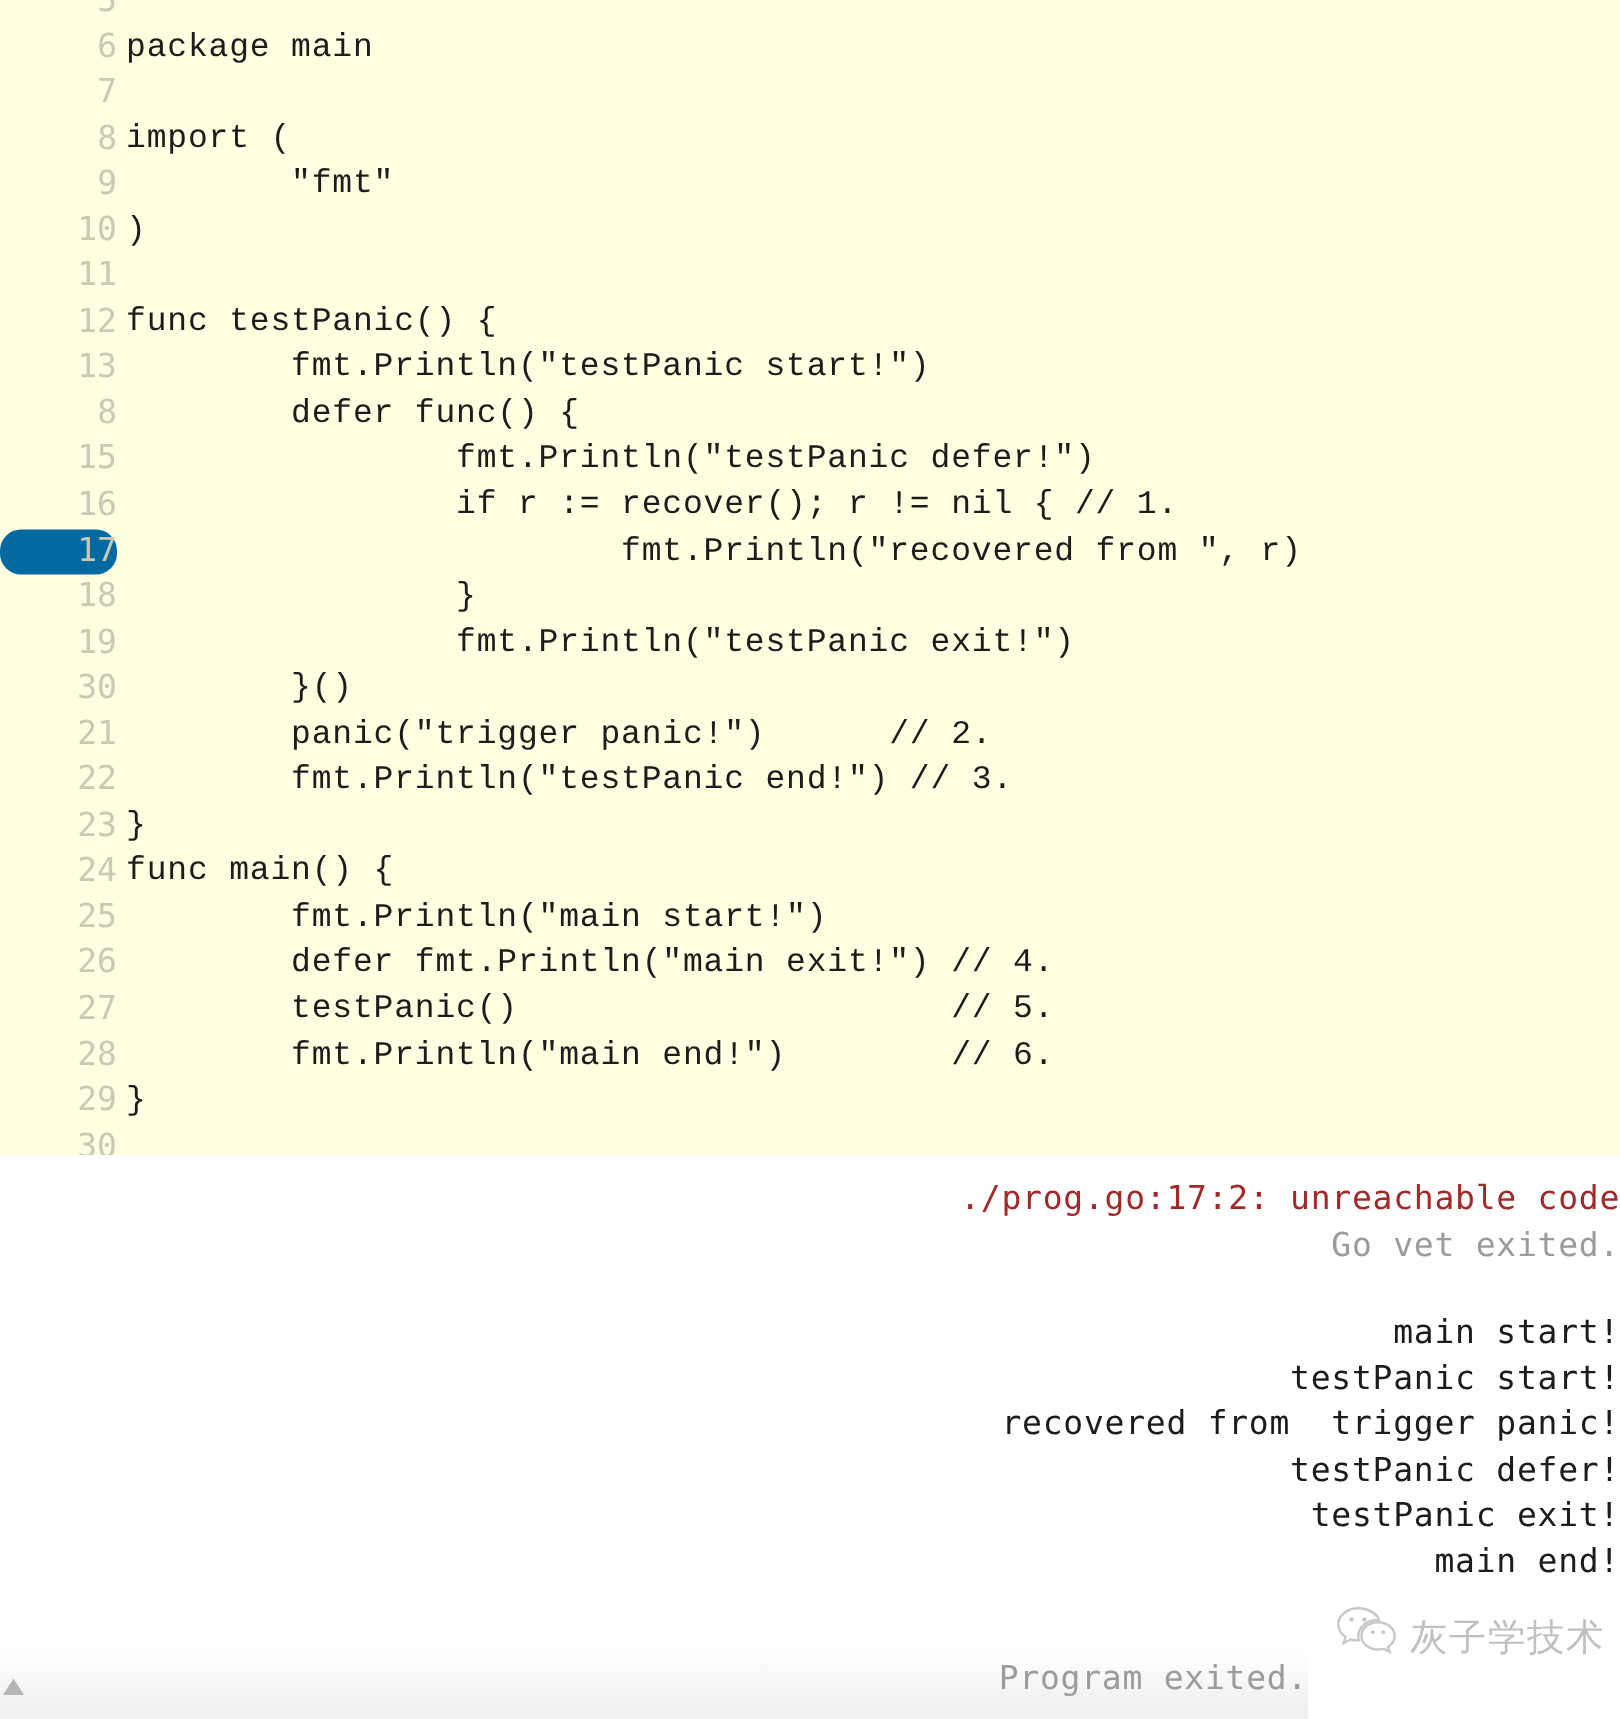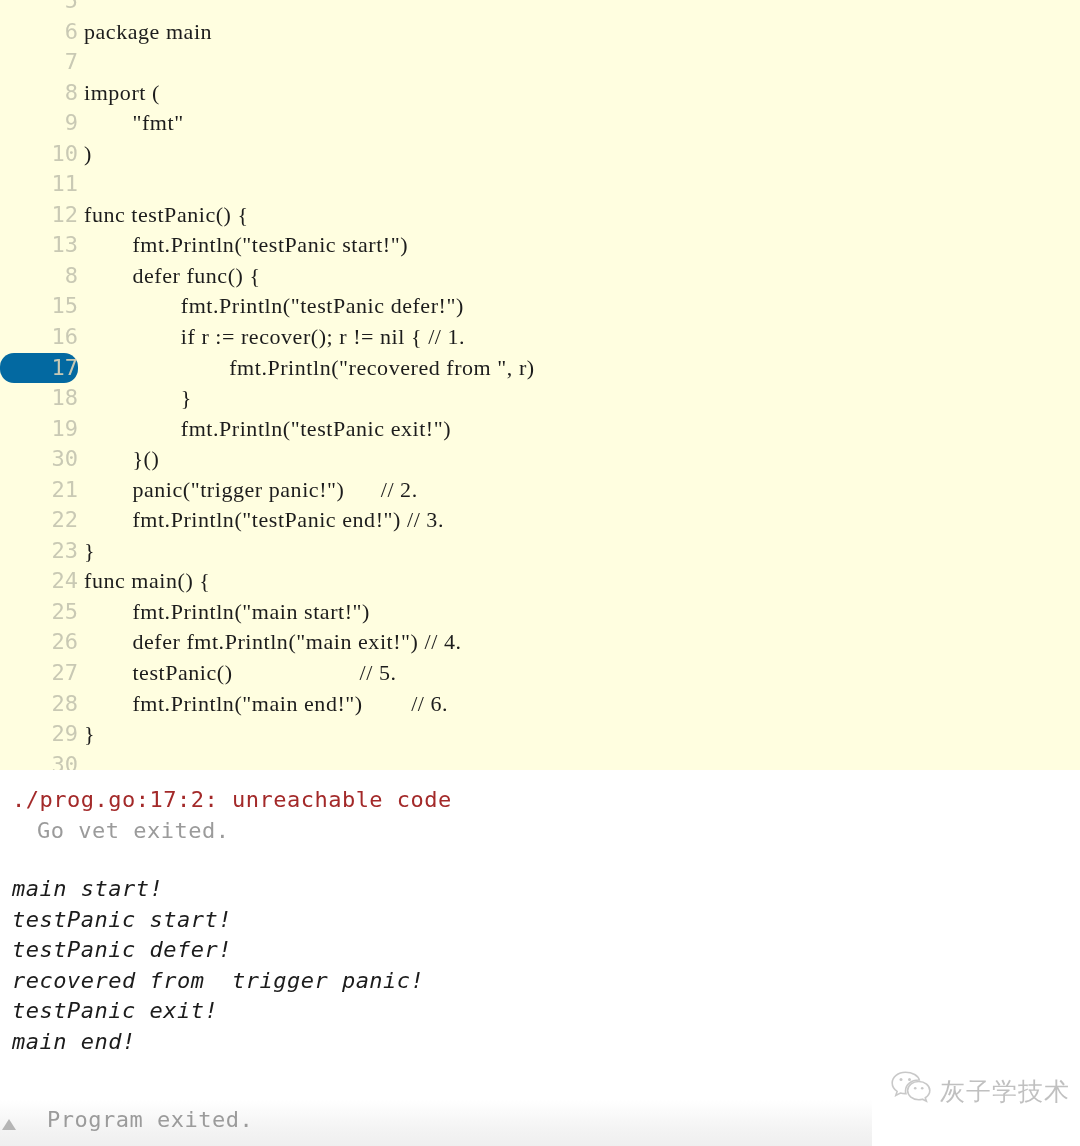--- a/index.html
+++ b/index.html
@@ -57,21 +57,21 @@
     background: #0369a1;
     border-radius: 14px;
   }
 
   .ltxt {
     display: inline-block;
     padding-left: 6px;
     color: #1c1c1c;
     font-size: 22px;
     letter-spacing: 0.55px;
-    font-family: Liberation Serif, serif;
+    font-family: Liberation Mono, monospace;
     vertical-align: top;
     white-space: pre;
   }
 
   
   #console-pane {
     position: absolute;
     left: 0;
     top: 770px;
     width: 1080px;
@@ -82,27 +82,28 @@
 
   .con-line {
     display: block;
     height: 30.5px;
     line-height: 30.5px;
     white-space: pre;
     font-size: 22px;
     letter-spacing: 0.5px;
     padding-left: 12px;
     font-family: "DejaVu Sans Mono", "Liberation Mono", monospace;
+    text-align: right;
   }
   .con-line.vet-error { color: #a32929; }
   .con-line.muted     { color: #9b9b9b; margin-left: 25px; }
   .con-line.normal    { color: #1c1c1c; }
 
   #vet-block   { padding-top: 15px; }
-  #stdout-block{ padding-top: 28px; font-style: italic; }
+  #stdout-block{ padding-top: 28px; }
 
   #exit-block {
     position: absolute;
     left: 0;
     bottom: 0px;
     width: 872px;
     height: 46px;
     background: linear-gradient(to bottom, #ffffff 0%, #f4f4f4 60%, #efefef 100%);
   }
   #exit-block .con-line {
@@ -177,22 +178,22 @@
 <div id="console-pane">
 
   <div id="vet-block">
     <div class="con-line vet-error">./prog.go:17:2: unreachable code</div>
     <div class="con-line muted">Go vet exited.</div>
   </div>
 
   <div id="stdout-block">
       <div class="con-line normal">main start!</div>
       <div class="con-line normal">testPanic start!</div>
+      <div class="con-line normal">recovered from  trigger panic!</div>
       <div class="con-line normal">testPanic defer!</div>
-      <div class="con-line normal">recovered from  trigger panic!</div>
       <div class="con-line normal">testPanic exit!</div>
       <div class="con-line normal">main end!</div>
     </div>
 
   <div id="exit-block">
     <span id="exit-marker"></span>
     <div class="con-line muted">Program exited.</div>
   </div>
 
   <div id="watermark">

